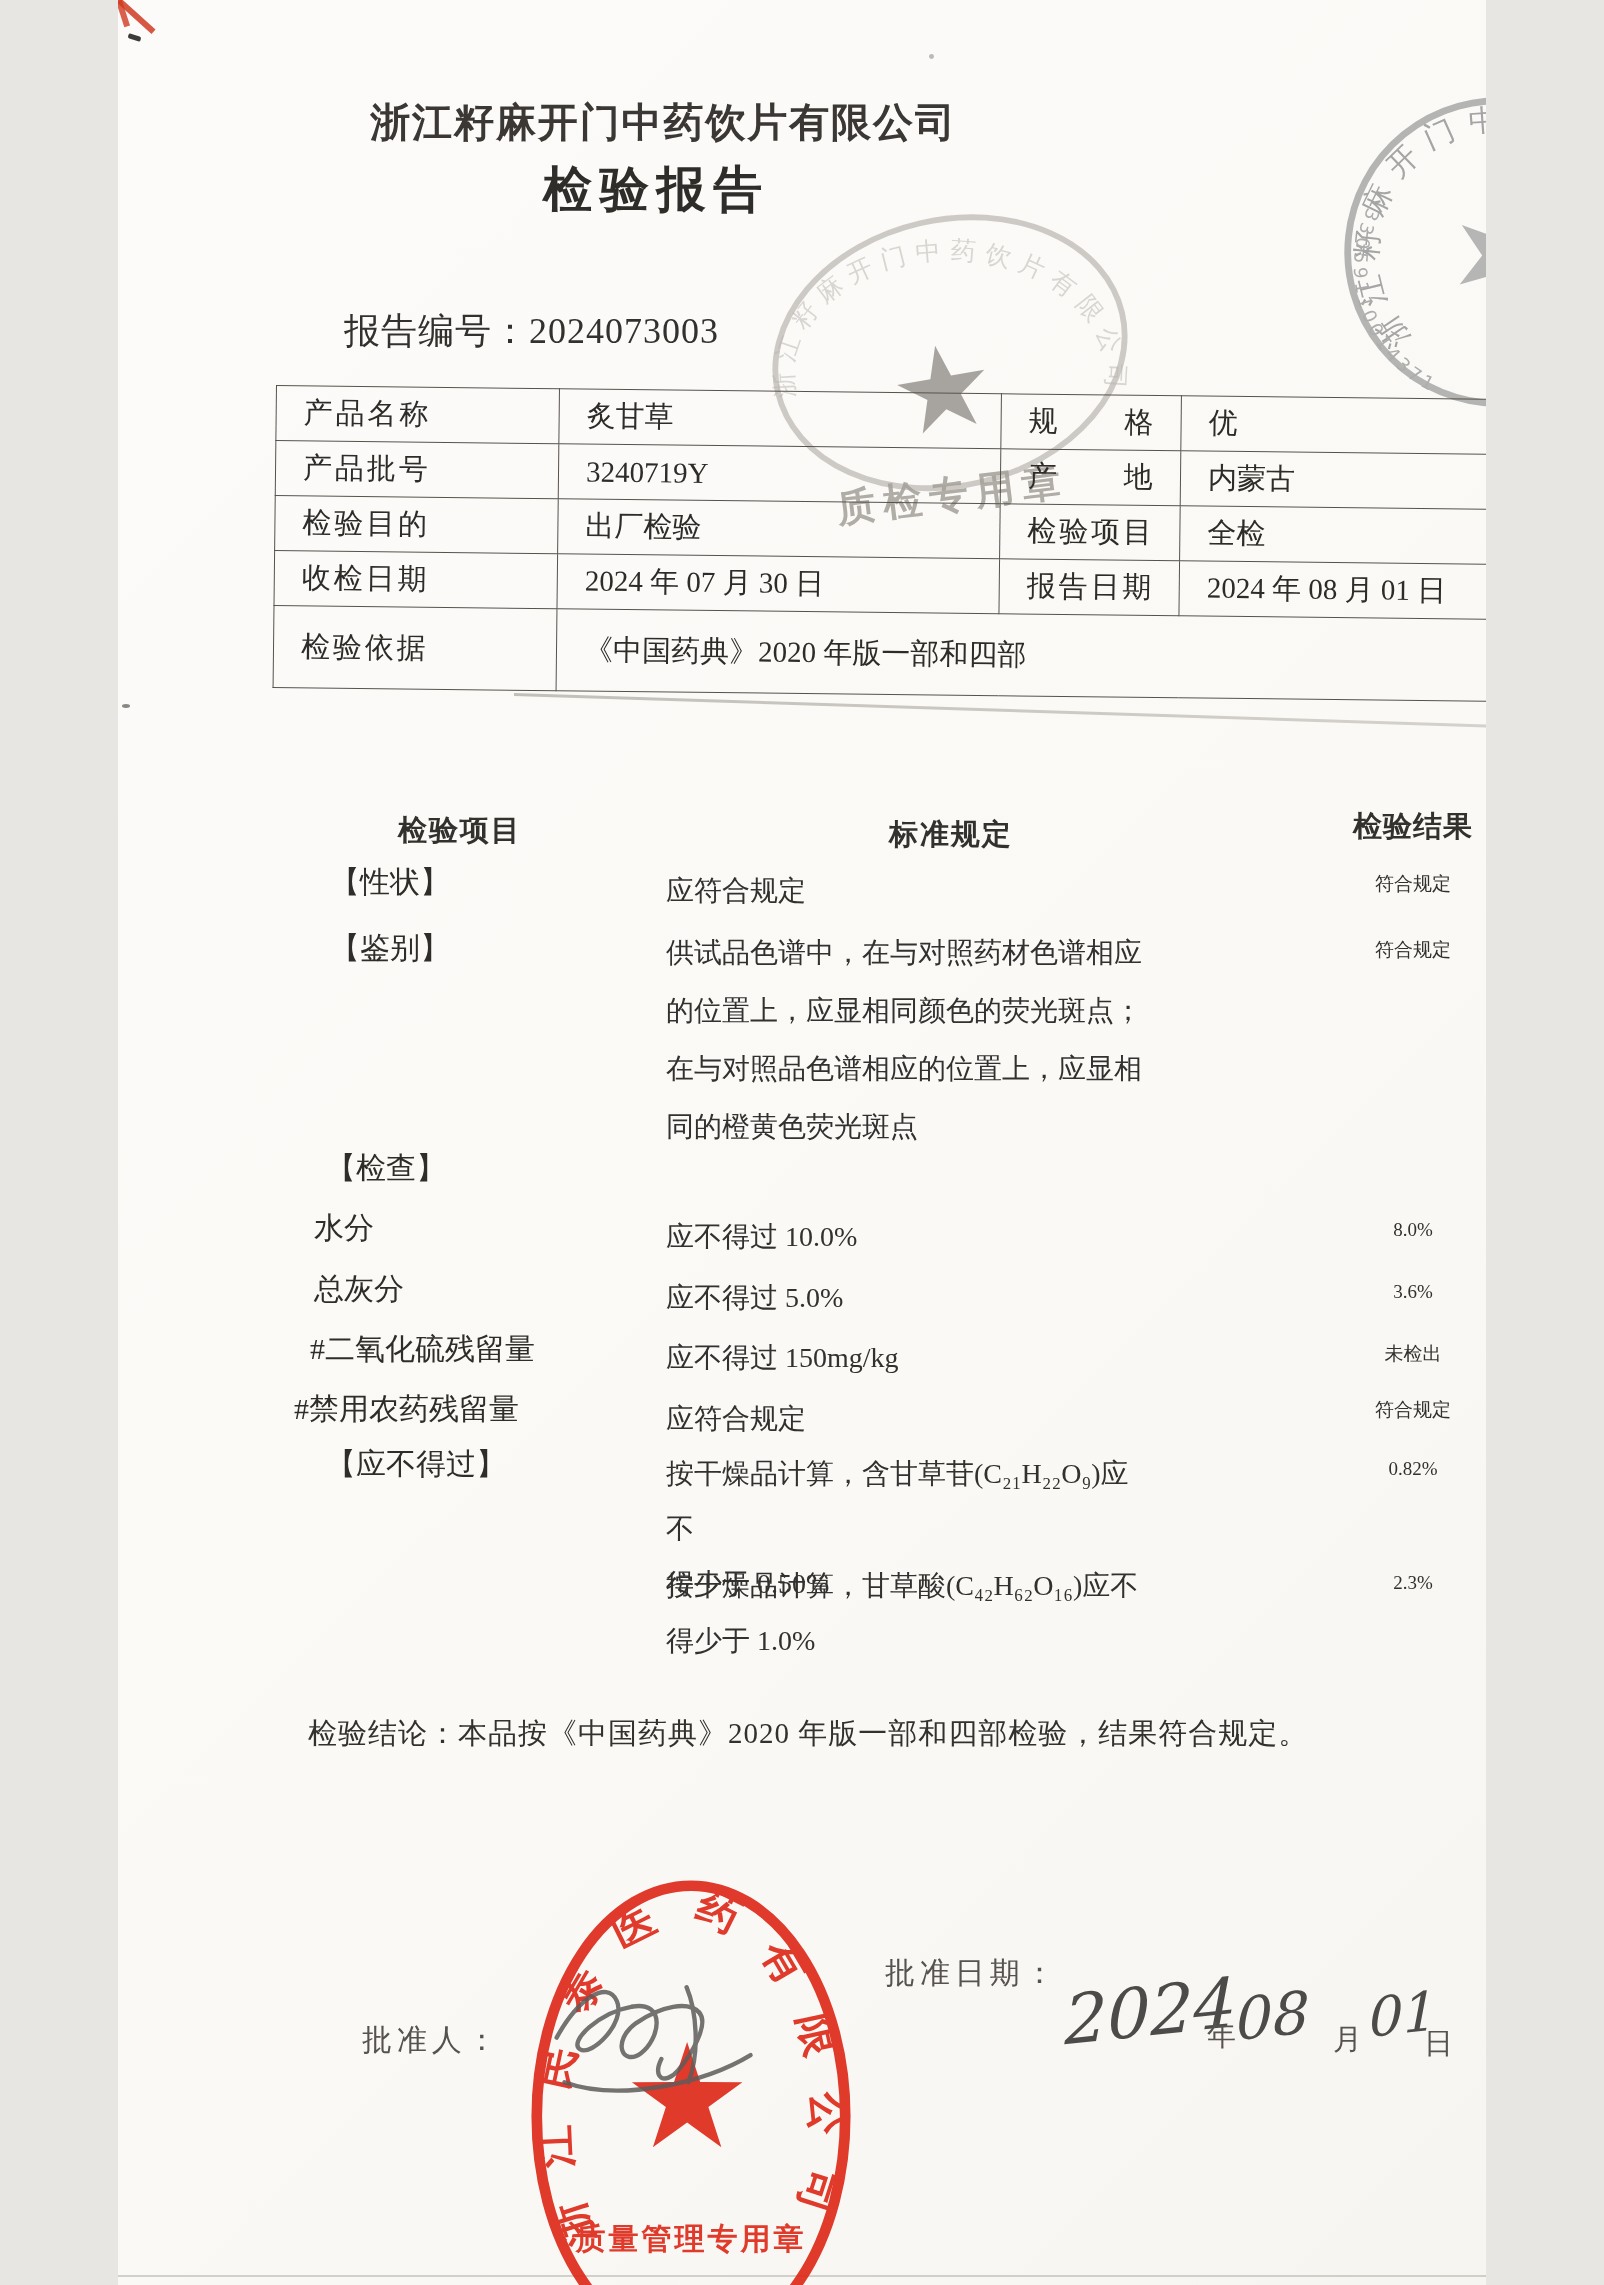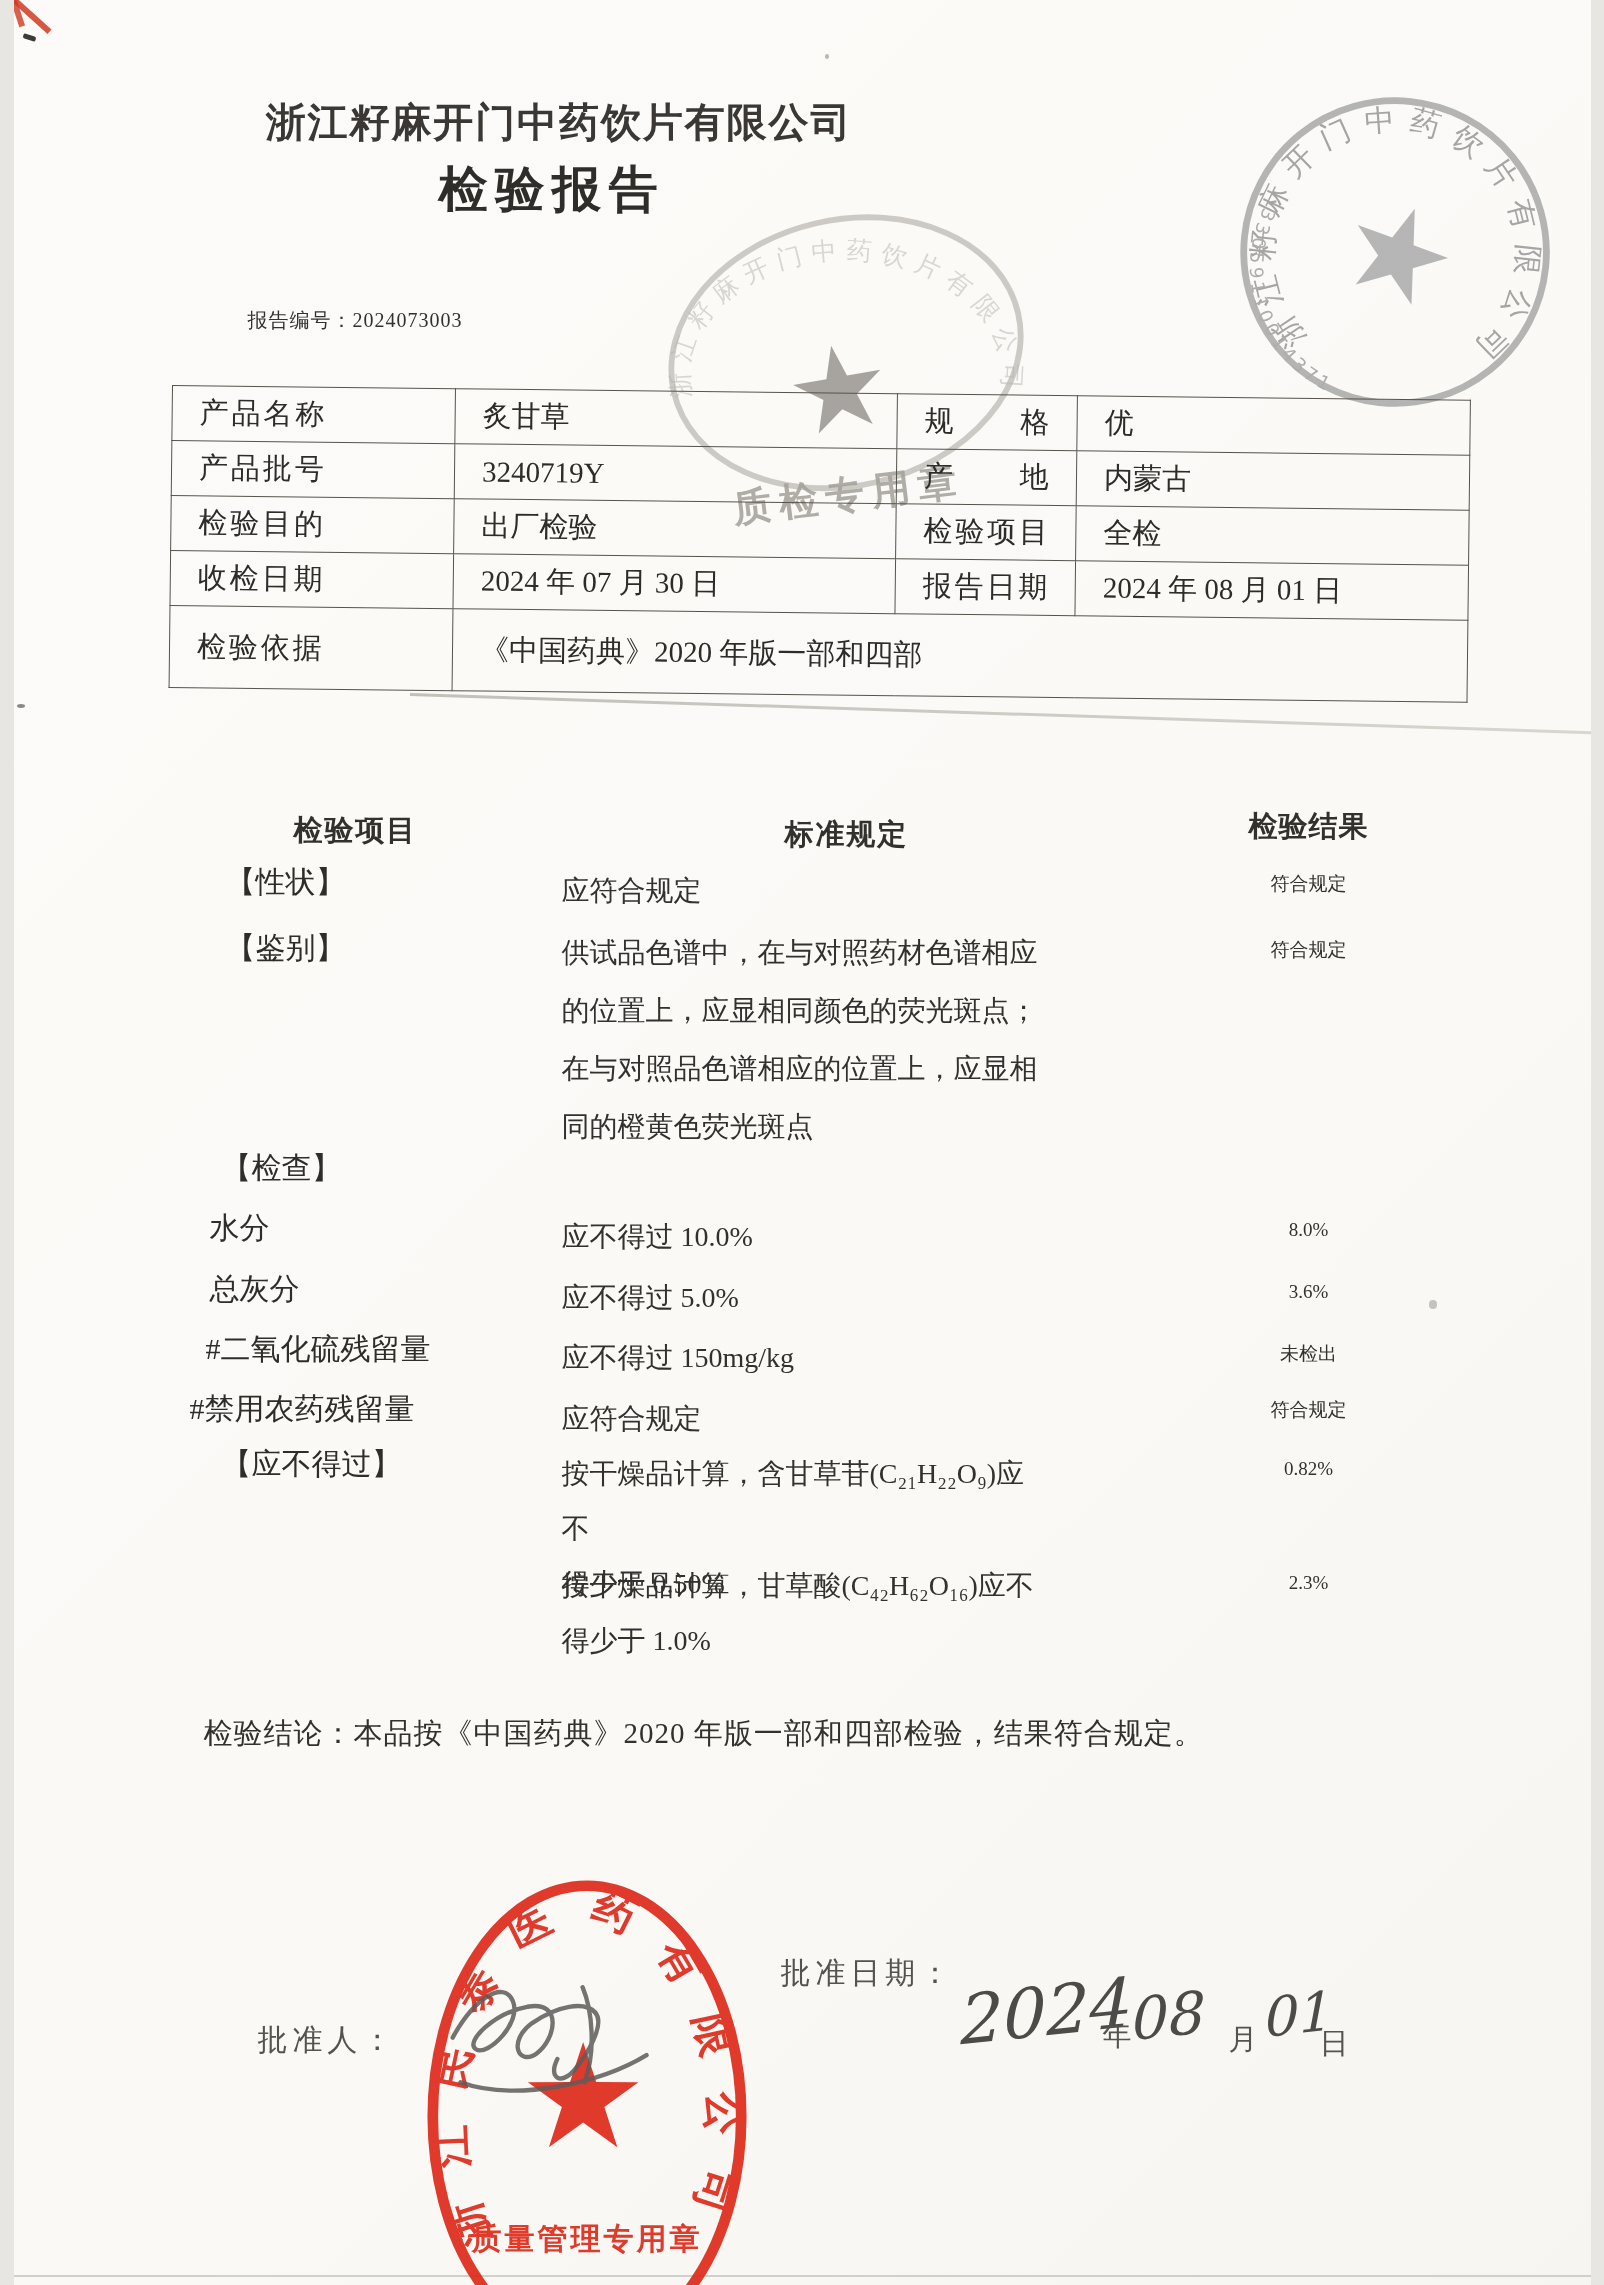--- a/index.html
+++ b/index.html
@@ -1,30 +1,30 @@
 <!DOCTYPE html>
 <html><head>
 <meta charset="utf-8">
 <style>
   * { margin:0; padding:0; box-sizing:border-box; }
   html,body { background:#e8e6e2; }
   .page {
-    position:relative; width:1577px; height:2285px; margin:0 auto;
+    position:relative; width:1368px; height:2285px; margin:0 auto;
     background:linear-gradient(135deg,#fcfbf9 0%,#faf9f6 60%,#f7f5f1 100%);
     overflow:hidden;
     font-family:"Liberation Serif","DejaVu Serif",serif;
     color:#2e2c29;
   }
   .abs { position:absolute; }
   .sans { font-family:"Liberation Sans","DejaVu Sans",sans-serif; }
   .company-title { top:95px; left:0; width:1091px; text-align:center;
     font-size:40px; font-weight:700; letter-spacing:1.9px; color:#3a3734; }
   .report-title { top:157px; left:0; width:1077px; text-align:center;
     font-size:49px; font-weight:900; letter-spacing:7.8px; color:#2f2d2a; }
-  .report-no { top:307px; left:234px; font-size:20px; letter-spacing:1px; color:#33312e; }
+  .report-no { top:307px; left:226px; font-size:36px; letter-spacing:1px; color:#33312e; }
 
   table.info { border-collapse:collapse; table-layout:fixed; width:1297px;
     transform:rotate(0.65deg); transform-origin:top left; }
   table.info td { border:1.9px solid #56524c; font-size:29px; color:#2e2c29;
     vertical-align:middle; padding-left:27px; }
   table.info td.lbl { letter-spacing:2.9px; }
 
   .res-head { font-size:29px; font-weight:700; color:#33312e; }
   .res-item { font-size:30px; color:#2f2d2a; white-space:nowrap; }
   .res-std  { font-size:28px; color:#33312f; width:490px; line-height:58px; }

